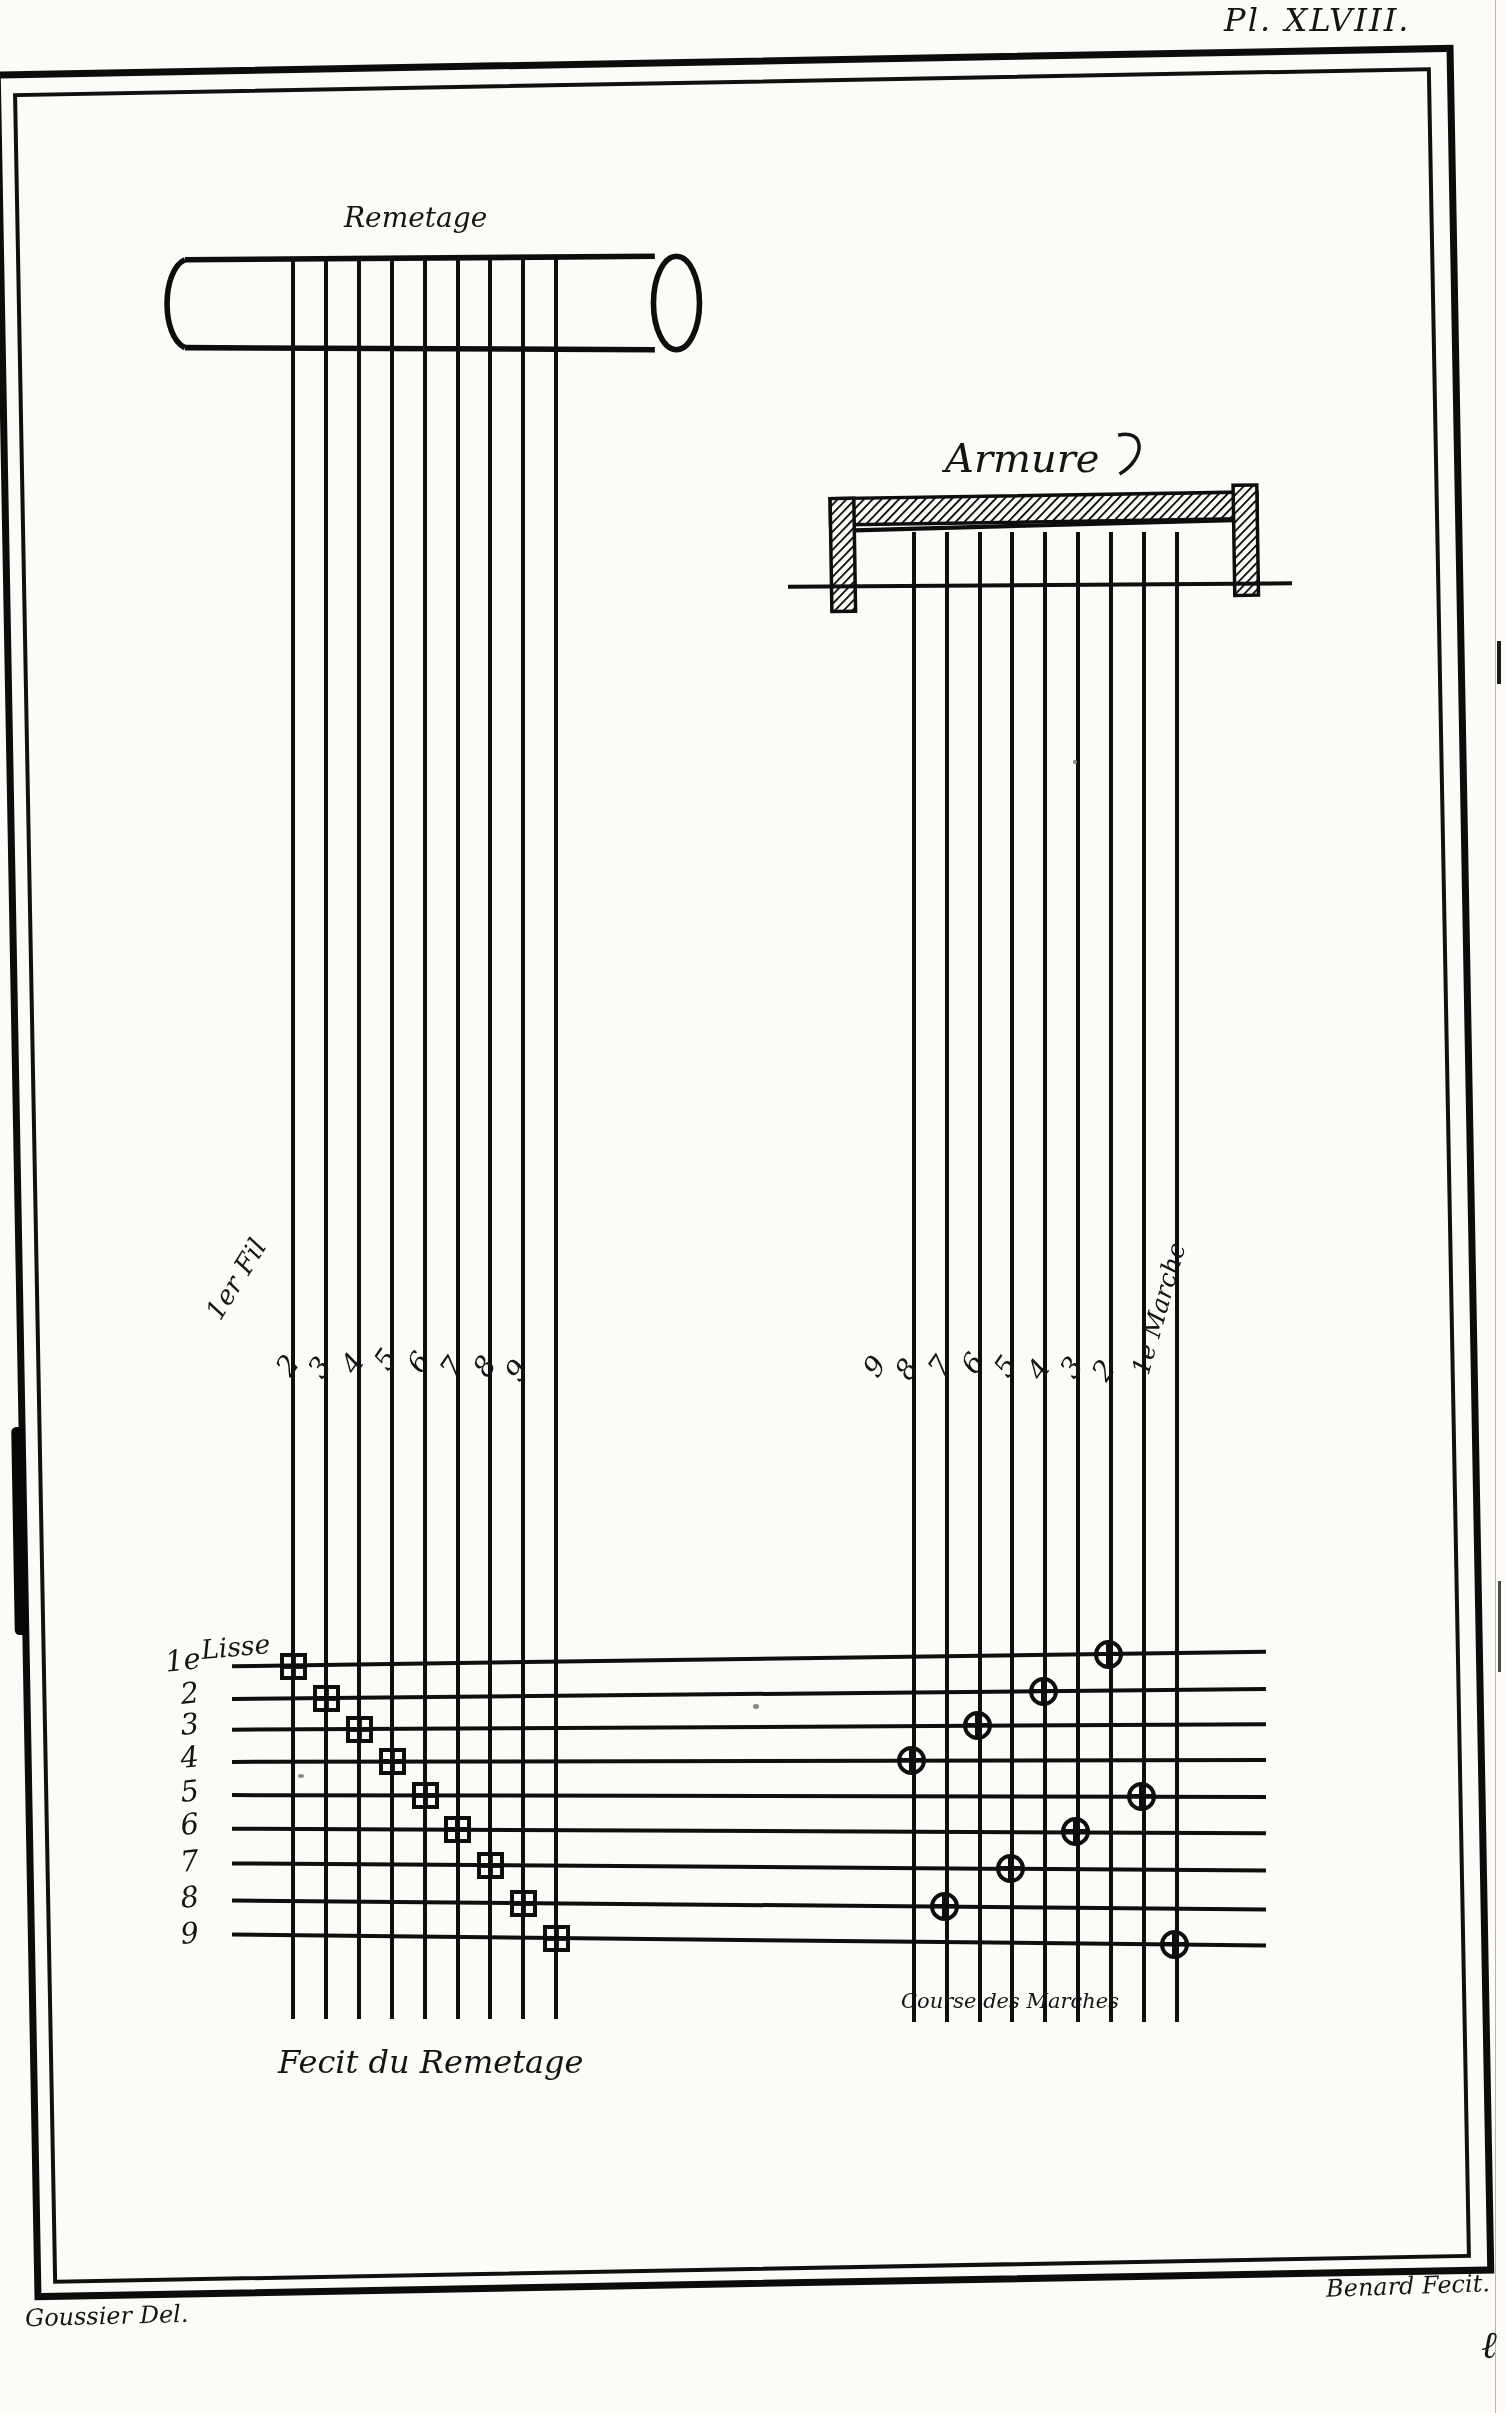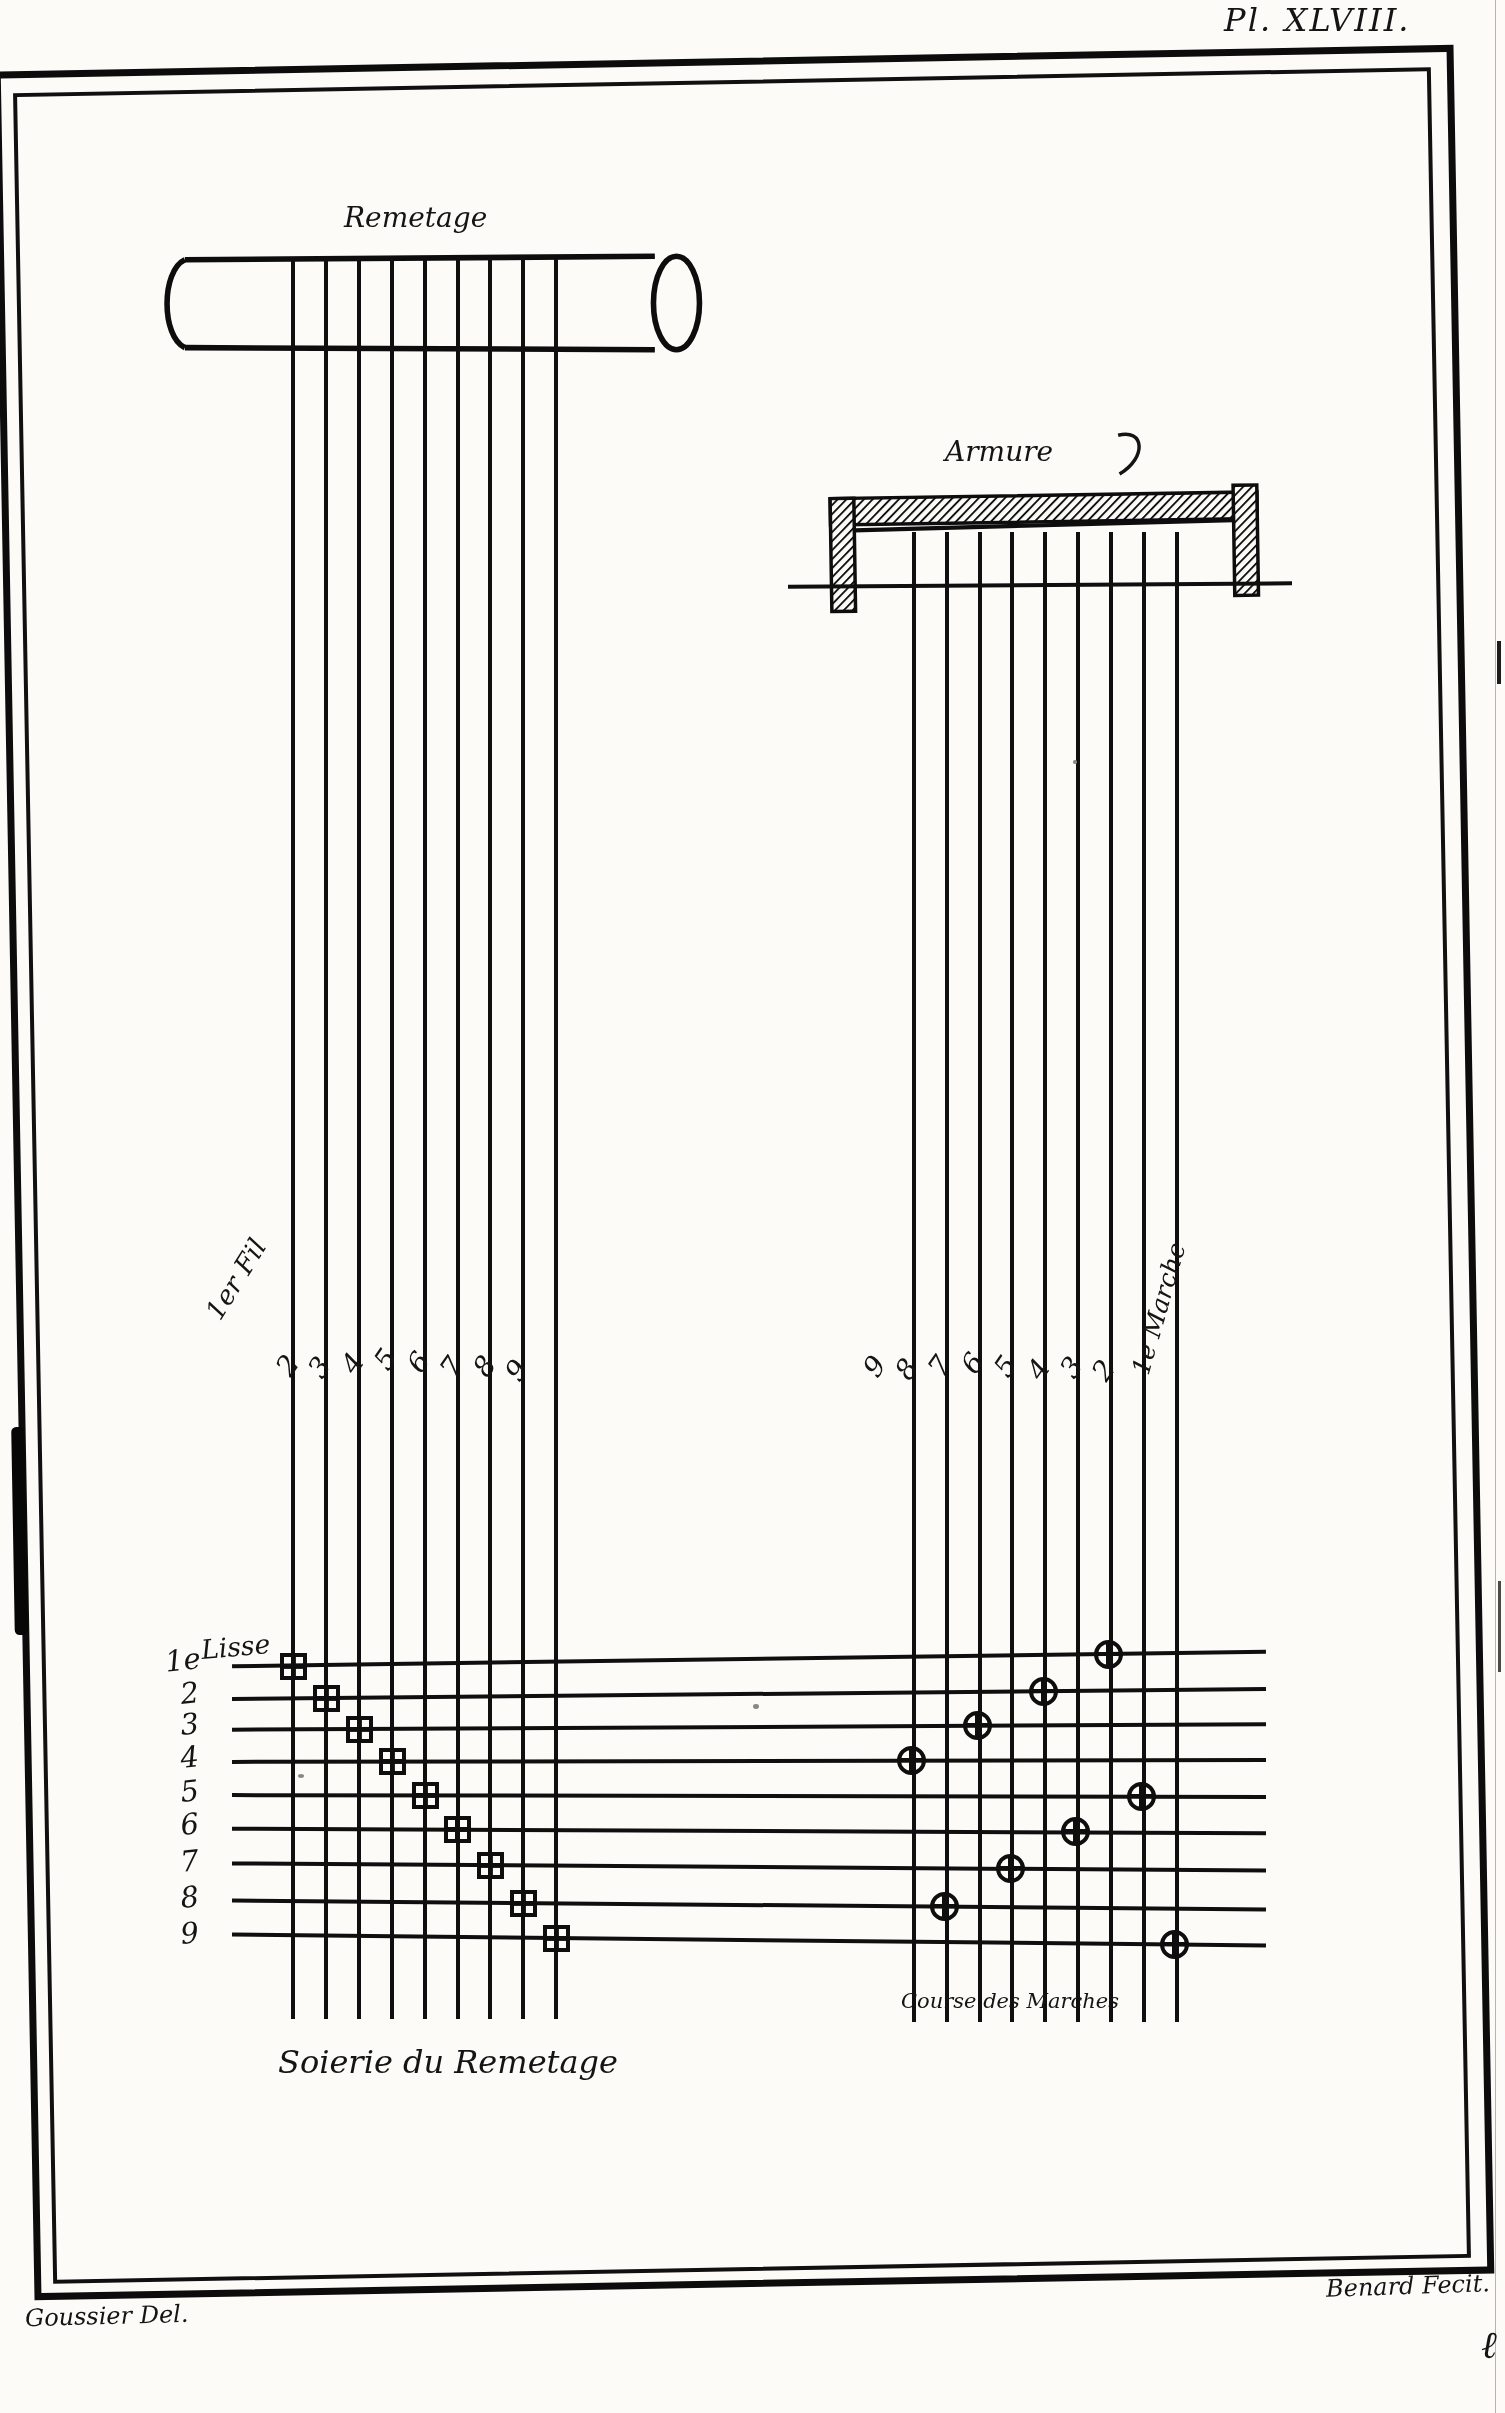--- a/index.html
+++ b/index.html
@@ -75,21 +75,21 @@
   <span class="abs it diag" style="left:225px;top:1294px;font-size:26.6px;transform:rotate(-58deg);">1er Fil</span>
   <span class="abs it diag" style="left:296px;top:1349px;font-size:28px;transform:rotate(-55deg);">2</span>
   <span class="abs it diag" style="left:328px;top:1351px;font-size:28px;transform:rotate(-55deg);">3</span>
   <span class="abs it diag" style="left:361px;top:1347px;font-size:28px;transform:rotate(-55deg);">4</span>
   <span class="abs it diag" style="left:394px;top:1343px;font-size:28px;transform:rotate(-55deg);">5</span>
   <span class="abs it diag" style="left:427px;top:1346px;font-size:28px;transform:rotate(-55deg);">6</span>
   <span class="abs it diag" style="left:460px;top:1351px;font-size:28px;transform:rotate(-55deg);">7</span>
   <span class="abs it diag" style="left:493px;top:1350px;font-size:28px;transform:rotate(-55deg);">8</span>
   <span class="abs it diag" style="left:525px;top:1354px;font-size:28px;transform:rotate(-55deg);">9</span>
 
-  <div class="abs it" style="left:945px;top:435px;font-size:28px;">Armure</div>
+  <div class="abs it" style="left:945px;top:435px;font-size:40px;">Armure</div>
   <svg class="abs" style="left:1114px;top:428px;" width="36" height="56" viewBox="0 0 52 80">
     <path d="M6 10 C44 0, 48 42, 8 66" stroke="#141414" stroke-width="5" fill="none"></path>
   </svg>
 
   <svg class="abs" style="left:825px;top:481px;" width="475" height="136" viewBox="0 0 680 195">
     <defs>
       <pattern id="hatch" width="9" height="9" patternUnits="userSpaceOnUse" patternTransform="rotate(45)">
         <rect width="9" height="9" fill="#fcfbf8"></rect>
         <line x1="1" y1="0" x2="1" y2="9" stroke="#101010" stroke-width="3.4"></line>
       </pattern>
@@ -159,21 +159,21 @@
   <div class="o-marker" style="left:1094px;top:1640px;"></div>
   <div class="o-marker" style="left:1029px;top:1677px;"></div>
   <div class="o-marker" style="left:963px;top:1711px;"></div>
   <div class="o-marker" style="left:897px;top:1746px;"></div>
   <div class="o-marker" style="left:1127px;top:1782px;"></div>
   <div class="o-marker" style="left:1061px;top:1817px;"></div>
   <div class="o-marker" style="left:996px;top:1854px;"></div>
   <div class="o-marker" style="left:930px;top:1892px;"></div>
   <div class="o-marker" style="left:1160px;top:1930px;"></div>
 
-  <div class="abs it" style="left:278px;top:2043px;font-size:32px;">Soierie du Remetage</div>
+  <div class="abs it" style="left:278px;top:2043px;font-size:32px;">Fecit du Remetage</div>
   <div class="abs it" style="left:901px;top:1989px;font-size:21px;">Course des Marches</div>
 
   <div class="abs it" style="left:25px;top:2302px;font-size:24px;transform:rotate(-1.5deg);">Goussier Del.</div>
   <div class="abs it" style="left:1326px;top:2272px;font-size:24px;transform:rotate(-2deg);">Benard Fecit.</div>
   <div class="abs it" style="left:1481px;top:2323px;font-size:38px;">ℓ</div>
 
   <div class="abs" style="left:416px;top:2303px;display:flex;align-items:baseline;gap:5.6px;">
   </div>
 
   <div class="speck" style="left:753px;top:1704px;width:5.6px;height:4.9px;"></div>

